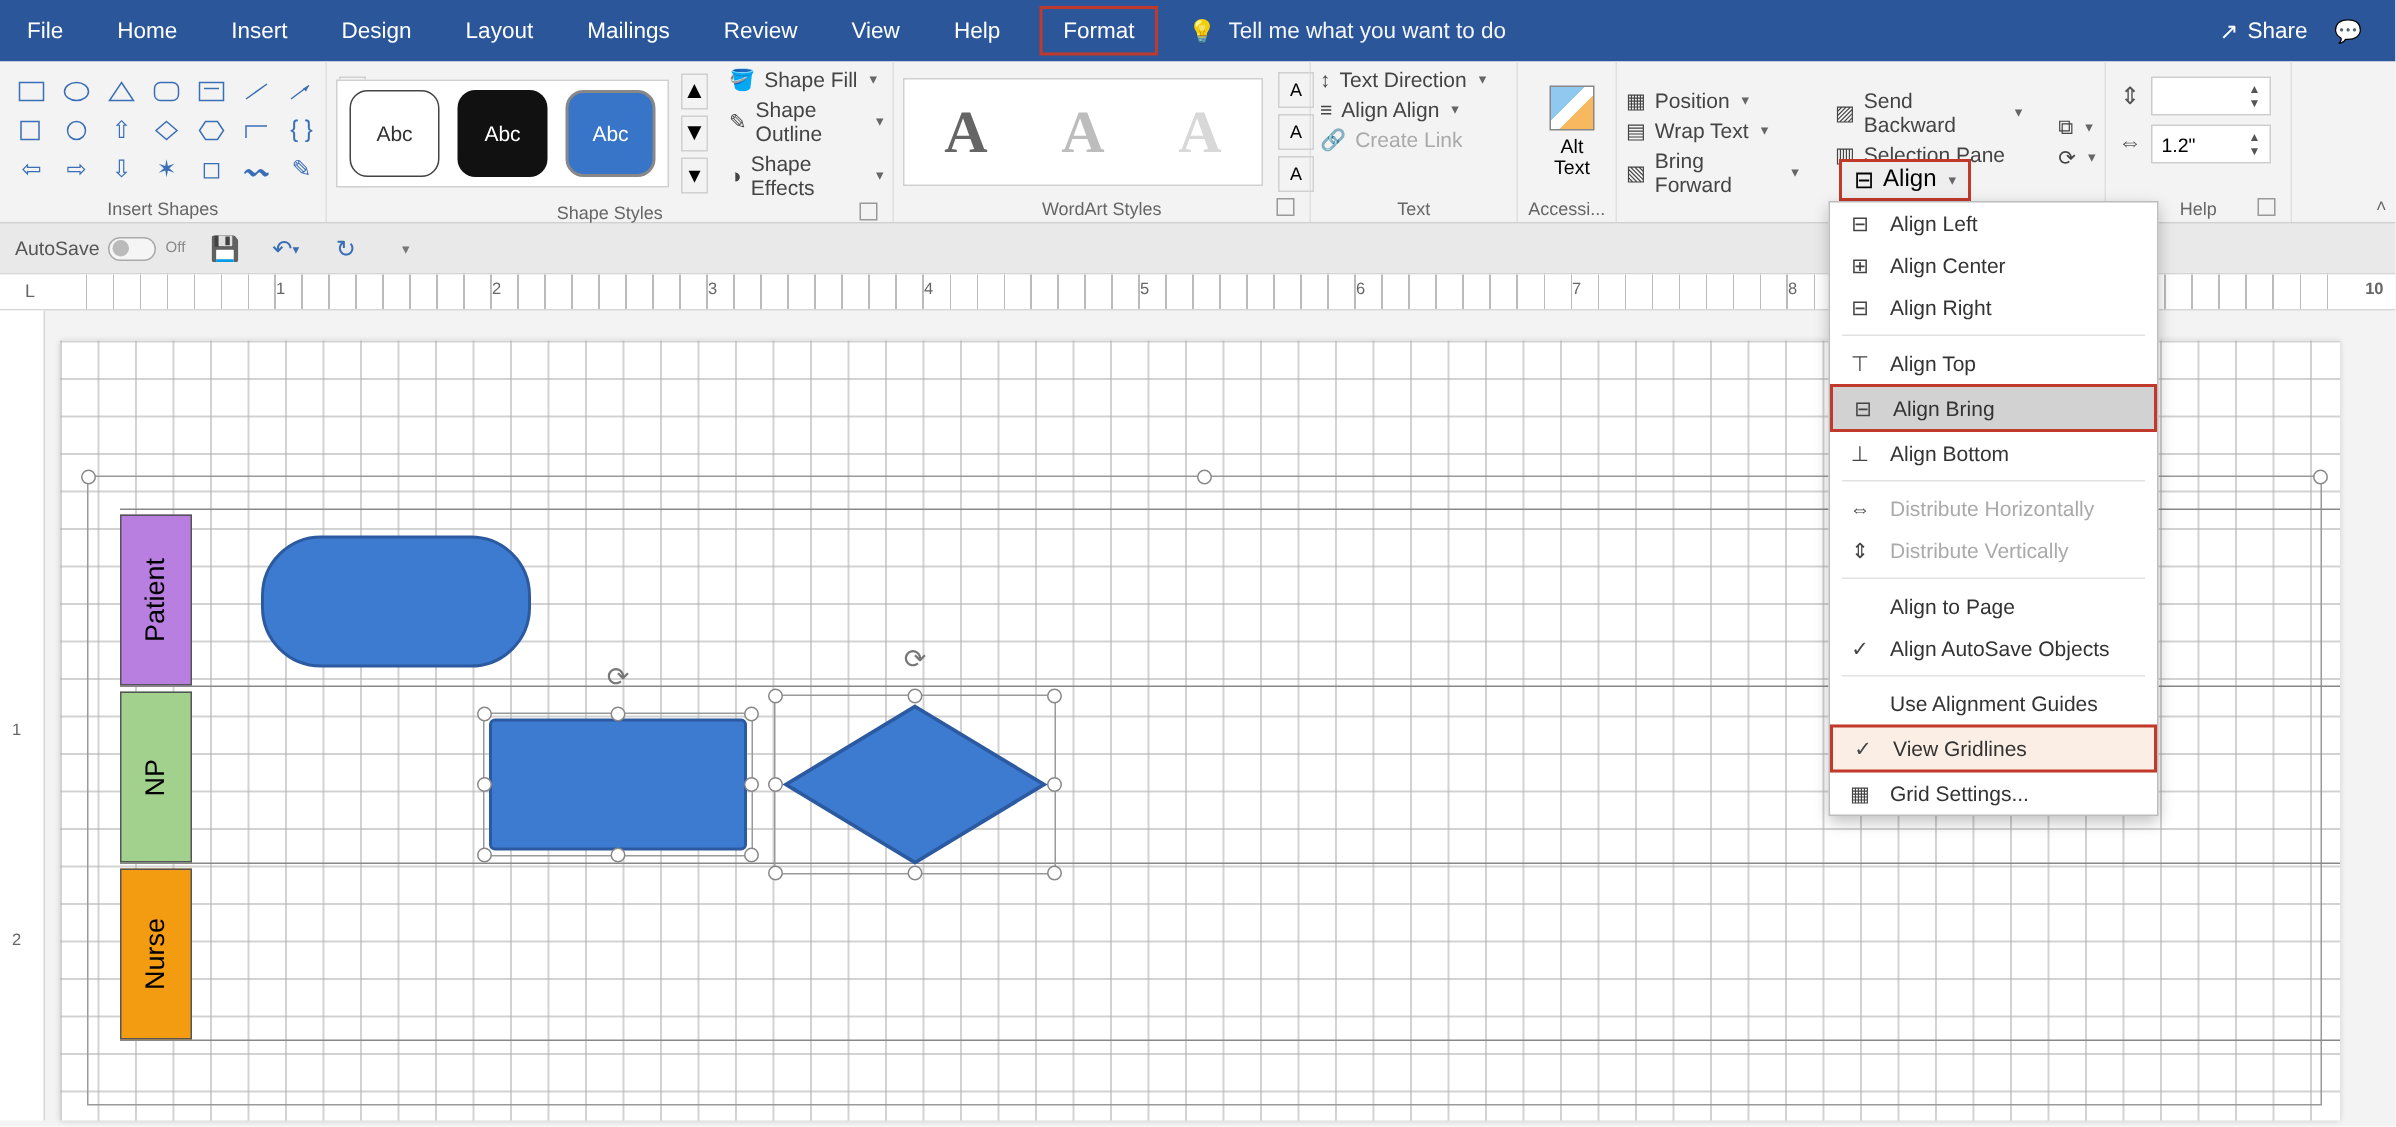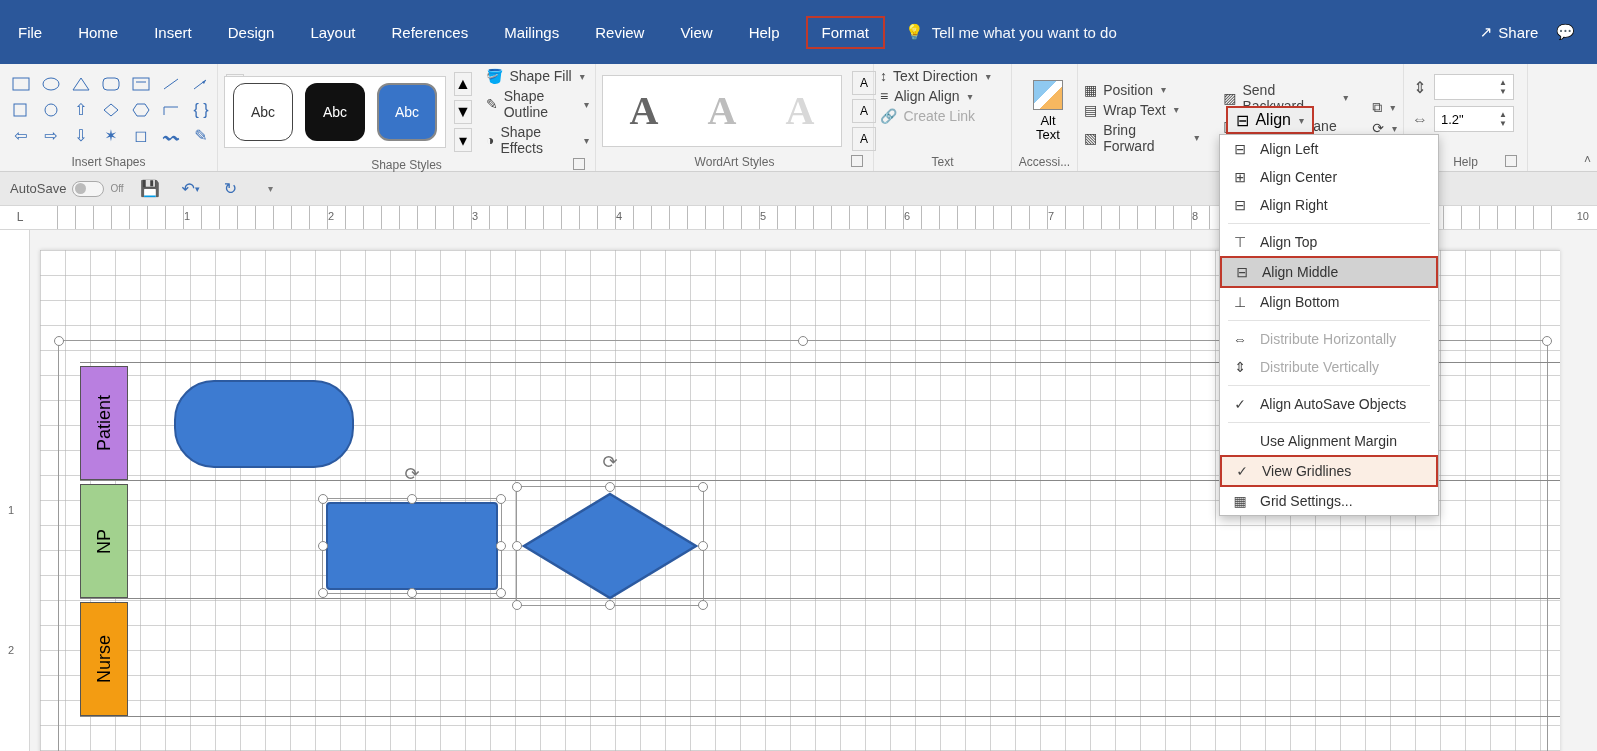--- a/index.html
+++ b/index.html
@@ -1,19 +1,19 @@
 <!DOCTYPE html>
 <html><head>
 <meta charset="utf-8">
 <style>
 * { margin: 0; padding: 0; box-sizing: border-box; font-family: "Segoe UI", Tahoma, sans-serif; }
 body { width: 1597px; height: 751px; background: #f3f3f3; overflow: hidden; position: relative; }
 
 
-.tabs-bar { background: #2b579a; height: 64px; display: flex; align-items: center; color: #fff; font-size: 15px; }
+.tabs-bar { background: #2b579a; height: 41px; display: flex; align-items: center; color: #fff; font-size: 15px; }
 .tab { padding: 0 18px; height: 100%; display: flex; align-items: center; cursor: pointer; }
 .format-box { border: 2px solid #c0392b; padding: 6px 14px; margin: 0 8px; background: #2b579a; color: #fff; }
 .tell-me { margin-left: 12px; display: flex; align-items: center; gap: 8px; color: #fff; opacity: 0.95; }
 .share-area { margin-left: auto; display: flex; align-items: center; gap: 18px; padding-right: 22px; }
 .share-btn { display: flex; align-items: center; gap: 6px; }
 
 
 .ribbon { background: #f3f3f3; height: 108px; border-bottom: 1px solid #d0d0d0; display: flex; position: relative; }
 .ribbon-group { border-right: 1px solid #e0e0e0; display: flex; flex-direction: column; padding: 4px 6px 2px 6px; }
 .ribbon-group-body { flex: 1; display: flex; align-items: center; gap: 4px; }
@@ -73,21 +73,21 @@
 .toggle-off::after { content: ""; position: absolute; left: 2px; top: 1.5px; width: 11px; height: 11px; border-radius: 50%; background: #bbb; }
 .qat-btn { width: 26px; height: 26px; display: flex; align-items: center; justify-content: center; color: #3a6fb7; }
 
 
 .ruler-row { height: 24px; background: #fff; position: relative; border-bottom: 1px solid #d6d6d6; display: flex; }
 .ruler-corner { width: 40px; text-align: center; font-size: 12px; color: #666; padding-top: 4px; }
 .ruler-main { flex: 1; position: relative; background:
   repeating-linear-gradient(to right, transparent, transparent 17px, #bbb 17px, #bbb 18px);
 }
 .ruler-num { position: absolute; top: 4px; font-size: 11px; color: #666; }
-.ruler-right { width: 40px; position: relative; }
+.ruler-right { width: 40px; position: relative; font-weight: bold; }
 .ruler-endnum { position: absolute; top: 4px; right: 8px; font-size: 11px; color: #666; }
 
 
 .doc-area { position: relative; flex: 1; }
 .vruler { position: absolute; left: 0; top: 0; width: 30px; height: 540px; background: #fff; border-right: 1px solid #d6d6d6; }
 .vruler .vnum { position: absolute; left: 8px; font-size: 11px; color: #666; transform: translateY(-50%); }
 .page { position: absolute; left: 40px; top: 20px; width: 1520px; height: 520px; background: #fff;
   box-shadow: 0 0 4px rgba(0,0,0,0.15);
   background-image:
     linear-gradient(to right, rgba(180,180,180,0.6) 1px, transparent 1px),
@@ -133,21 +133,20 @@
 </style>
 </head>
 <body>
 
 <div class="tabs-bar">
   <div class="tab">File</div>
   <div class="tab">Home</div>
   <div class="tab">Insert</div>
   <div class="tab">Design</div>
   <div class="tab">Layout</div>
-  <div class="tab">References</div>
   <div class="tab">Mailings</div>
   <div class="tab">Review</div>
   <div class="tab">View</div>
   <div class="tab">Help</div>
   <div class="format-box">Format</div>
   <div class="tell-me">
     <span>💡</span>
     <span>Tell me what you want to do</span>
   </div>
   <div class="share-area">
@@ -518,44 +517,48 @@
       <span class="chk">⊟</span>
       <span>Align Right</span>
     </div>
   <div class="align-sep"></div>
   <div class="align-item">
       <span class="chk">⊤</span>
       <span>Align Top</span>
     </div>
   <div class="align-item hover align-boxed">
       <span class="chk">⊟</span>
-      <span>Align Middle</span>
+      <span>Align Bring</span>
     </div>
   <div class="align-item">
       <span class="chk">⊥</span>
       <span>Align Bottom</span>
     </div>
   <div class="align-sep"></div>
   <div class="align-item disabled">
       <span class="chk">⇔</span>
       <span>Distribute Horizontally</span>
     </div>
   <div class="align-item disabled">
       <span class="chk">⇕</span>
       <span>Distribute Vertically</span>
     </div>
   <div class="align-sep"></div>
   <div class="align-item">
+      <span class="chk"></span>
+      <span>Align to Page</span>
+    </div>
+  <div class="align-item">
       <span class="chk">✓</span>
       <span>Align AutoSave Objects</span>
     </div>
   <div class="align-sep"></div>
   <div class="align-item">
       <span class="chk"></span>
-      <span>Use Alignment Margin</span>
+      <span>Use Alignment Guides</span>
     </div>
   <div class="align-item align-boxed" style="background:#fbeee4">
       <span class="chk">✓</span>
       <span>View Gridlines</span>
     </div>
   <div class="align-item">
       <span class="chk">▦</span>
       <span>Grid Settings...</span>
     </div>
 </div>

